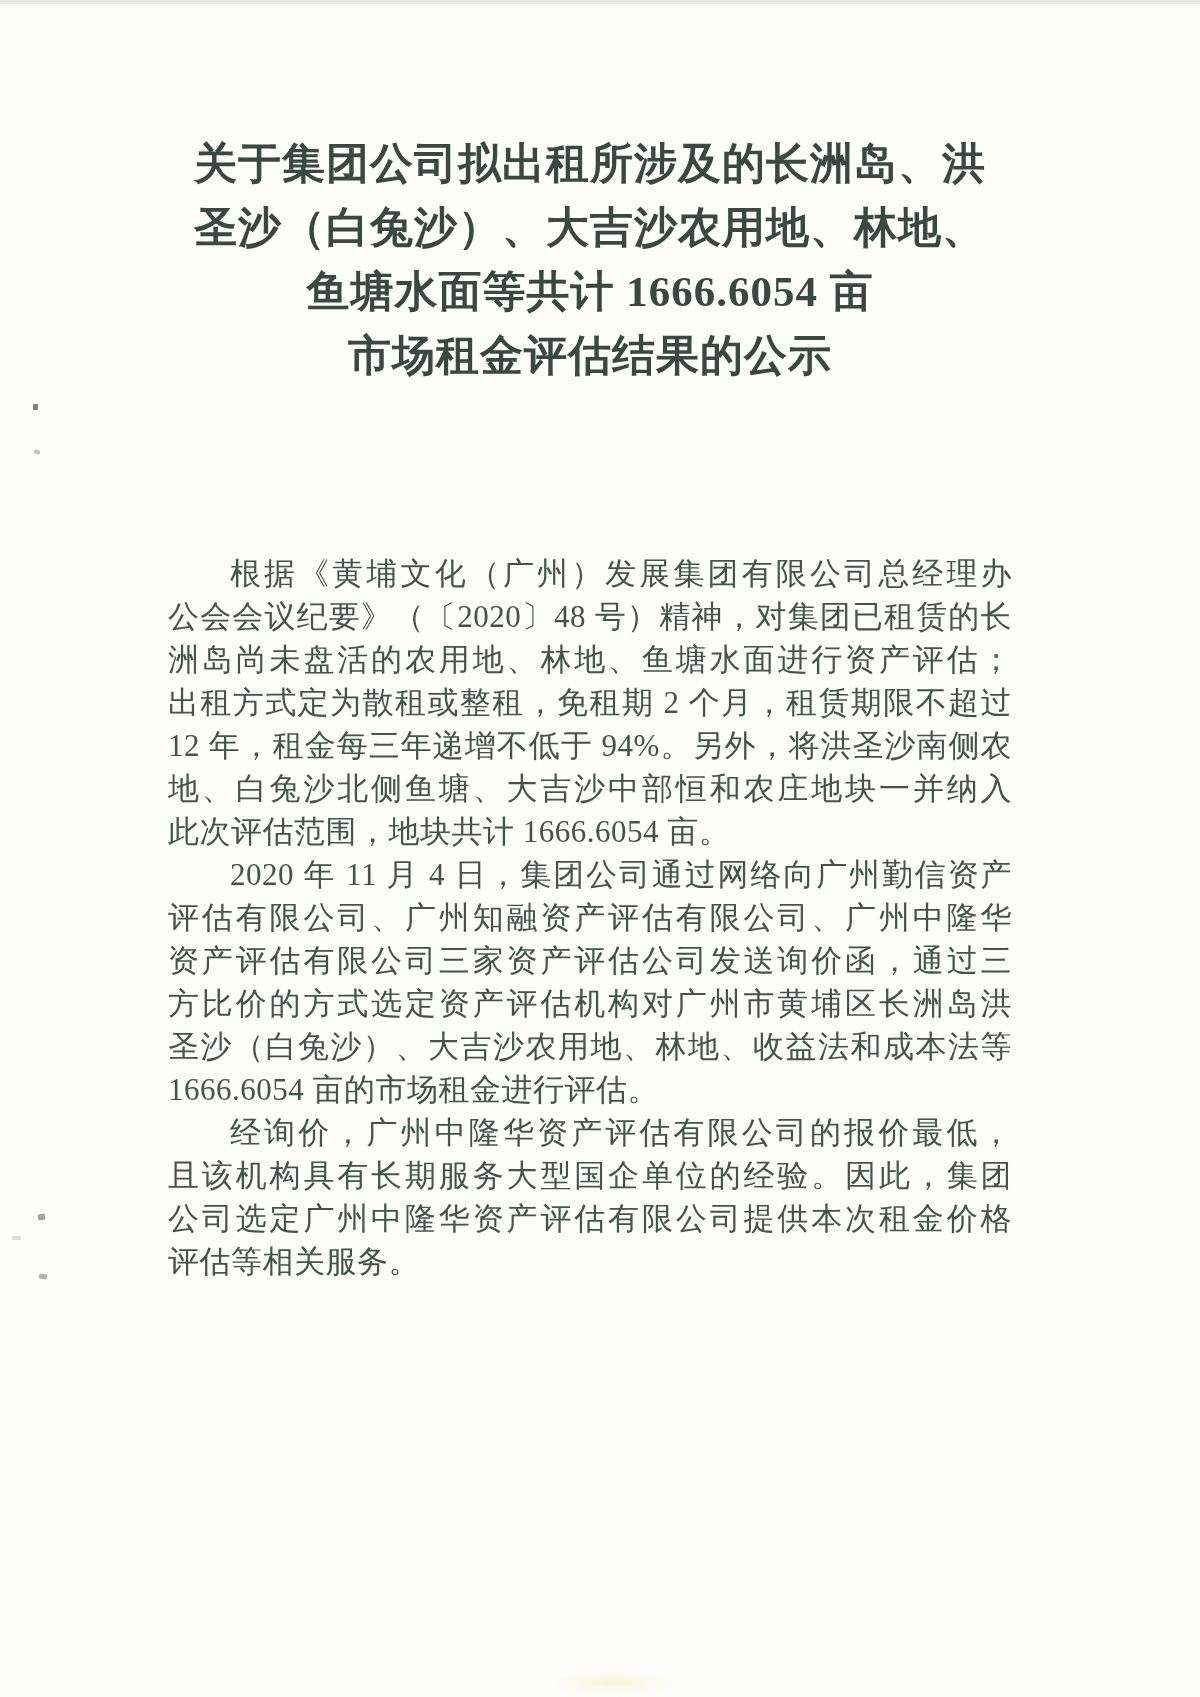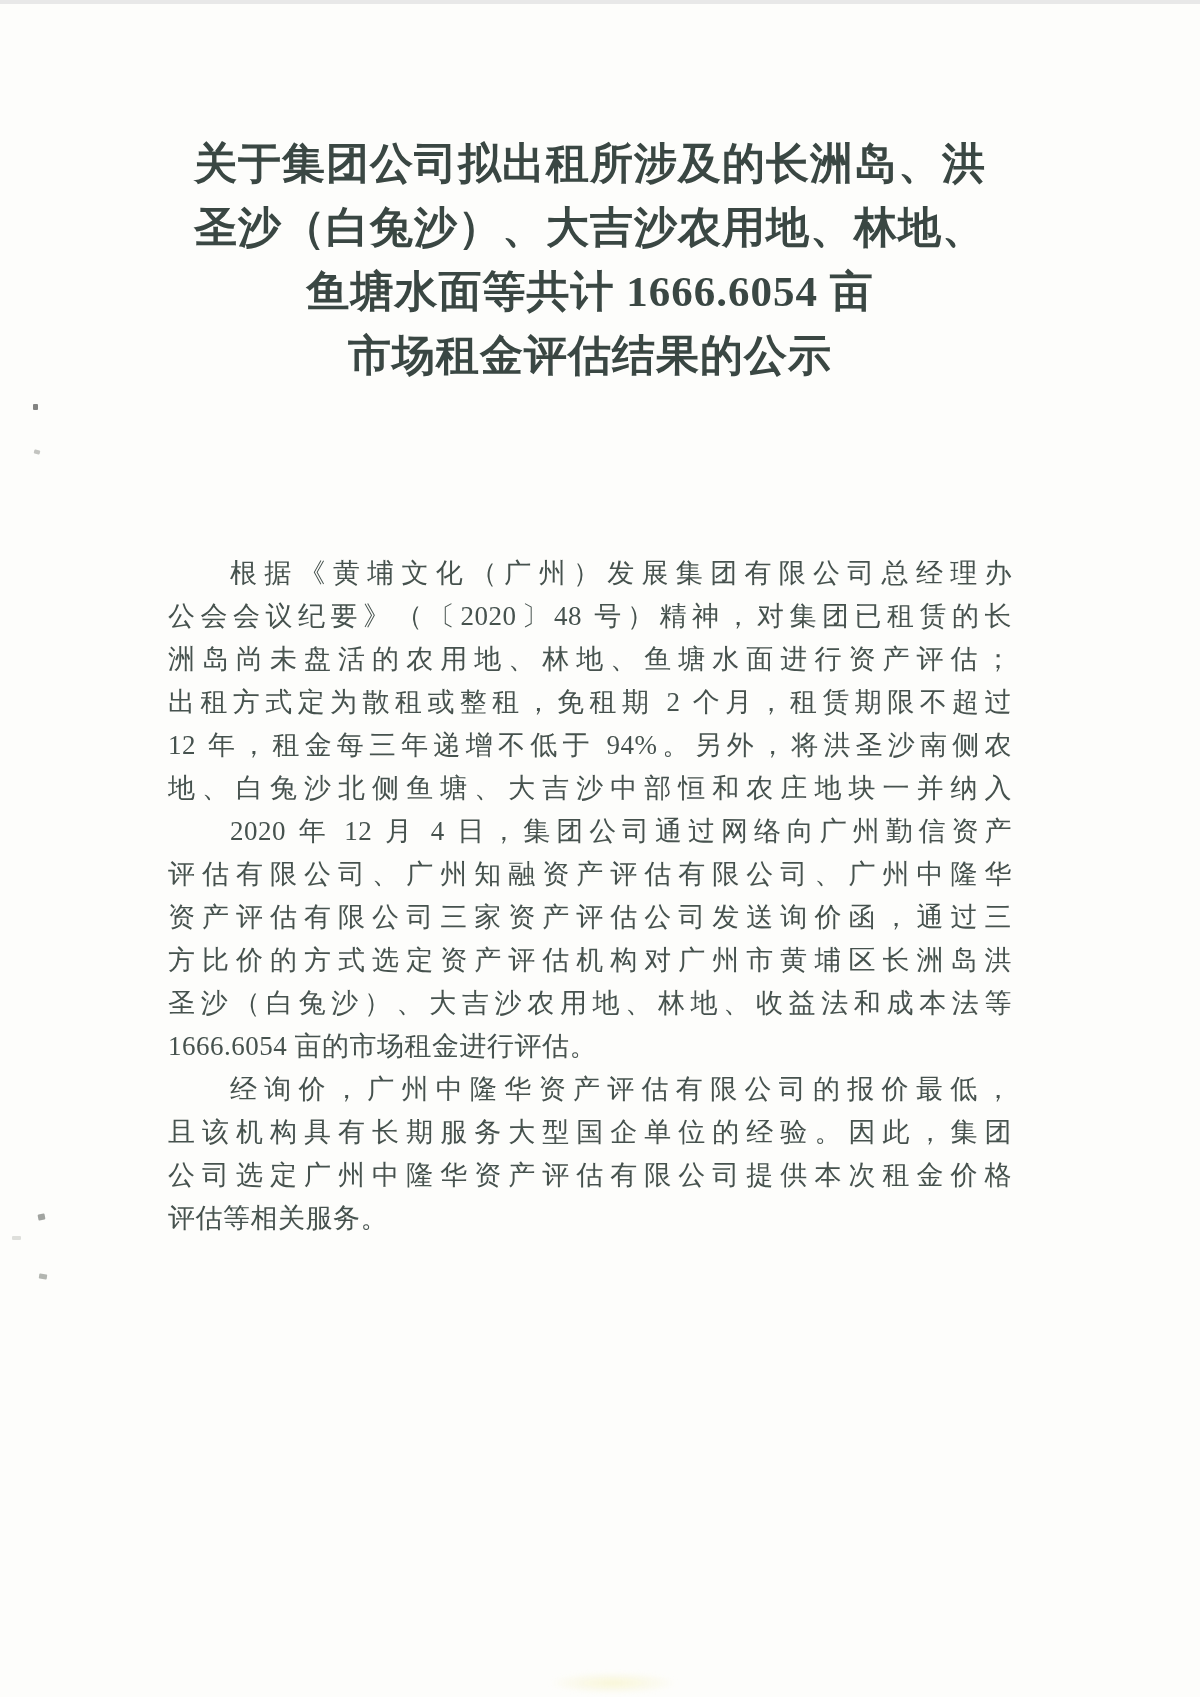--- a/index.html
+++ b/index.html
@@ -34,21 +34,21 @@
   }
   
   .body-block {
     position: absolute;
     top: 548px;
     left: 168px;
     width: 844px;
   }
   .paragraph { margin: 0; padding: 0; }
   .line {
-    font-size: 27px;
+    font-size: 31px;
     line-height: 43px;
     color: var(--ink, #46524e);
     text-align: justify;
     text-align-last: justify;
     white-space: nowrap;
     letter-spacing: 0.5px;
   }
   .line.first { text-indent: 62px; }
   .line.last {
     text-align: left;
@@ -87,23 +87,24 @@
   </header>
 
   <main class="body-block">
     <section class="paragraph">
         <div class="line first">根据《黄埔文化（广州）发展集团有限公司总经理办</div>
         <div class="line">公会会议纪要》（〔2020〕48 号）精神，对集团已租赁的长</div>
         <div class="line">洲岛尚未盘活的农用地、林地、鱼塘水面进行资产评估；</div>
         <div class="line">出租方式定为散租或整租，免租期 2 个月，租赁期限不超过</div>
         <div class="line">12 年，租金每三年递增不低于 94%。另外，将洪圣沙南侧农</div>
         <div class="line">地、白兔沙北侧鱼塘、大吉沙中部恒和农庄地块一并纳入</div>
+        <div class="line last">此次评估范围，地块共计 1666.6054 亩。</div>
       </section>
     <section class="paragraph">
-        <div class="line first">2020 年 12 月 4 日，集团公司通过网络向广州勤信资产</div>
+        <div class="line first">2020 年 11 月 4 日，集团公司通过网络向广州勤信资产</div>
         <div class="line">评估有限公司、广州知融资产评估有限公司、广州中隆华</div>
         <div class="line">资产评估有限公司三家资产评估公司发送询价函，通过三</div>
         <div class="line">方比价的方式选定资产评估机构对广州市黄埔区长洲岛洪</div>
         <div class="line">圣沙（白兔沙）、大吉沙农用地、林地、收益法和成本法等</div>
         <div class="line last">1666.6054 亩的市场租金进行评估。</div>
       </section>
     <section class="paragraph">
         <div class="line first">经询价，广州中隆华资产评估有限公司的报价最低，</div>
         <div class="line">且该机构具有长期服务大型国企单位的经验。因此，集团</div>
         <div class="line">公司选定广州中隆华资产评估有限公司提供本次租金价格</div>

